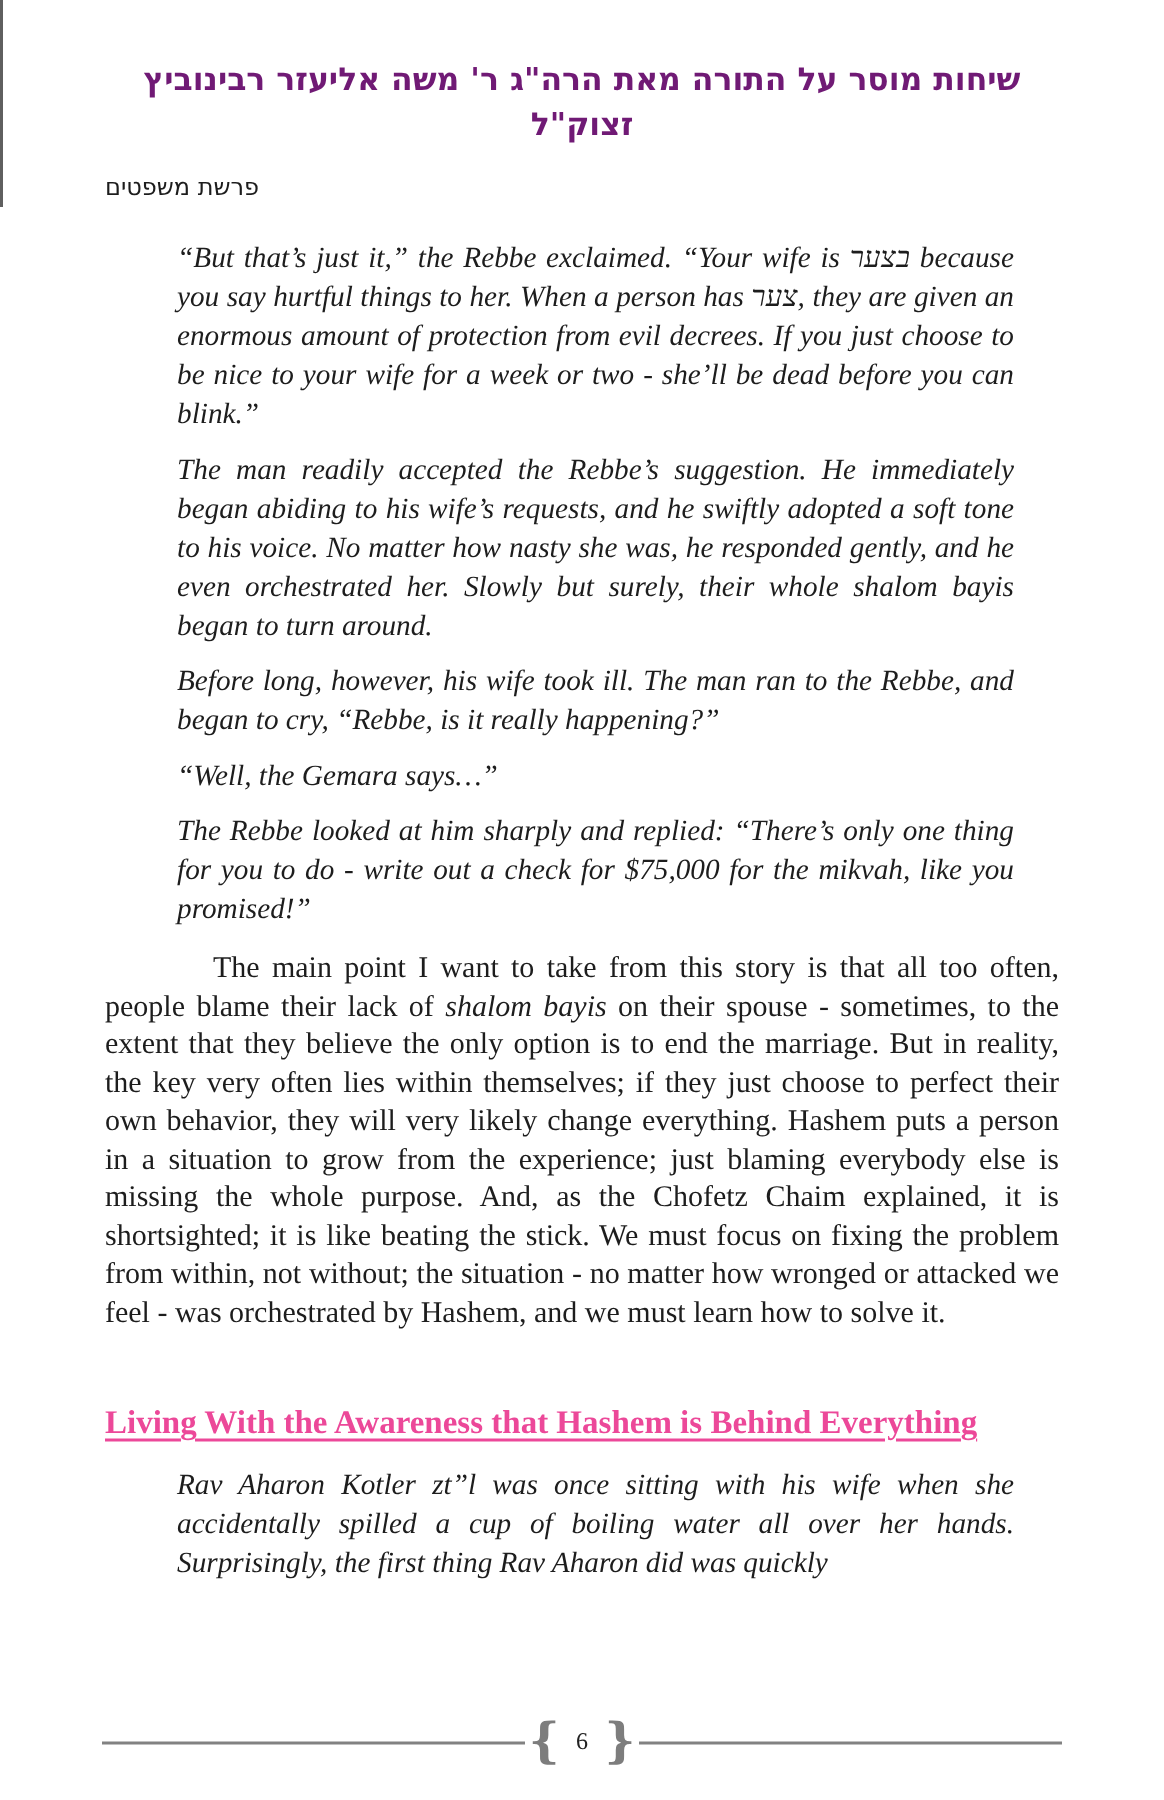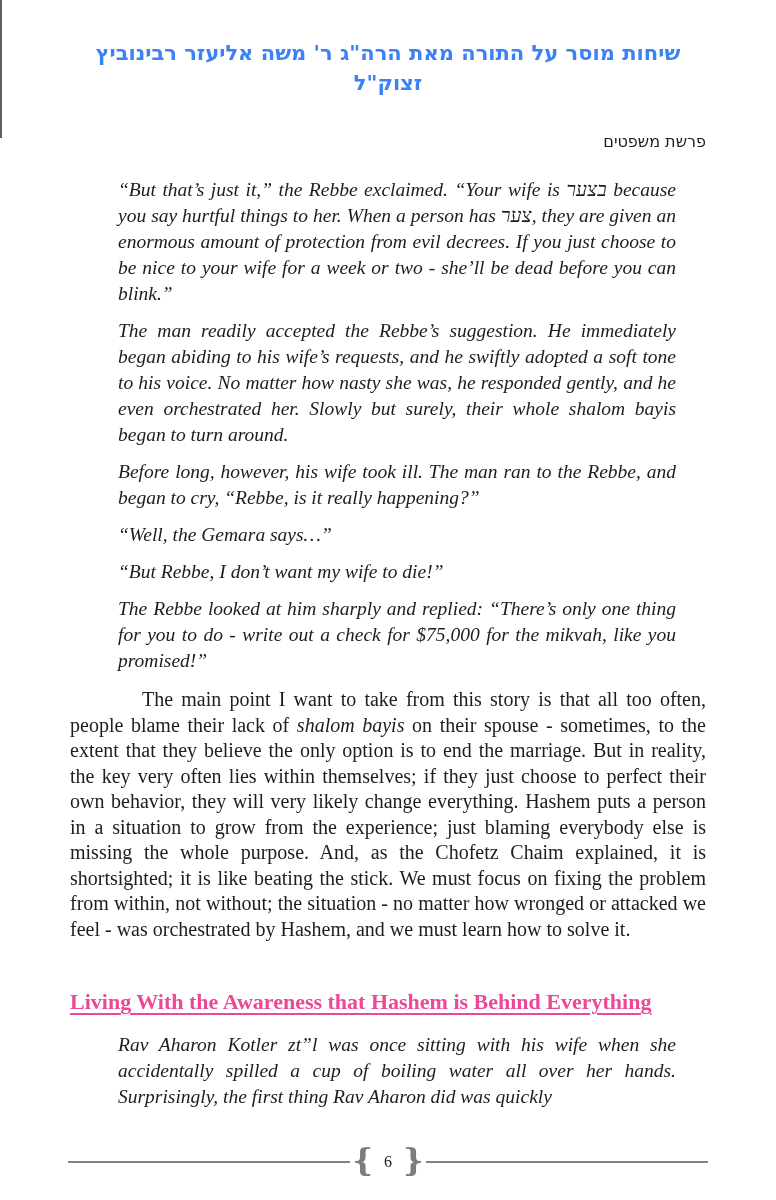--- a/index.html
+++ b/index.html
@@ -32,25 +32,25 @@
     top: 38px;
   }
   .heb-title {
     margin: 0;
     text-align: center;
     direction: rtl;
     font-family: "DejaVu Serif", "DejaVu Sans", serif;
     font-weight: bold;
     font-size: 21px;
     line-height: 30px;
-    color: #3b82f6;
+    color: #701a75;
   }
   .heb-subtitle {
-    margin: 32px 0 0 0;
-    text-align: right;
+    margin: 15px 0 0 0;
+    text-align: left;
     direction: rtl;
     font-family: "DejaVu Serif", "DejaVu Sans", serif;
     font-weight: normal;
     font-size: 16px;
     line-height: 24px;
     color: #1d1d1d;
   }
   .quotes {
     margin-top: 23px;
   }
@@ -128,21 +128,20 @@
 
     <h1 class="heb-title" dir="rtl">שיחות מוסר על התורה מאת הרה"ג ר' משה אליעזר רבינוביץ זצוק"ל</h1>
 
     <h2 class="heb-subtitle" dir="rtl">פרשת משפטים</h2>
 
     <div class="quotes">
       <p class="q">“But that’s just it,” the Rebbe exclaimed. “Your wife is בצער because you say hurtful things to her. When a person has צער, they are given an enormous amount of protection from evil decrees. If you just choose to be nice to your wife for a week or two - she’ll be dead before you can blink.”</p>
       <p class="q">The man readily accepted the Rebbe’s suggestion. He immediately began abiding to his wife’s requests, and he swiftly adopted a soft tone to his voice. No matter how nasty she was, he responded gently, and he even orchestrated her. Slowly but surely, their whole shalom bayis began to turn around.</p>
       <p class="q">Before long, however, his wife took ill. The man ran to the Rebbe, and began to cry, “Rebbe, is it really happening?”</p>
       <p class="q">“Well, the Gemara says…”</p>
-      <p class="q">“But Rebbe, I don’t want my wife to die!”</p>
       <p class="q">The Rebbe looked at him sharply and replied: “There’s only one thing for you to do - write out a check for $75,000 for the mikvah, like you promised!”</p>
     </div>
 
     <p class="mainp"><span>The main point I want to take from this story is that all too often, people blame their lack of </span><em>shalom bayis</em><span> on their spouse - sometimes, to the extent that they believe the only option is to end the marriage. But in reality, the key very often lies within themselves; if they just choose to perfect their own behavior, they will very likely change everything. Hashem puts a person in a situation to grow from the experience; just blaming everybody else is missing the whole purpose. And, as the Chofetz Chaim explained, it is shortsighted; it is like beating the stick. We must focus on fixing the problem from within, not without; the situation - no matter how wronged or attacked we feel - was orchestrated by Hashem, and we must learn how to solve it.</span></p>
 
     <h3 class="section-heading">Living With the Awareness that Hashem is Behind Everything</h3>
 
     <p class="q q2">Rav Aharon Kotler zt”l was once sitting with his wife when she accidentally spilled a cup of boiling water all over her hands. Surprisingly, the first thing Rav Aharon did was quickly</p>
 
   </div>

